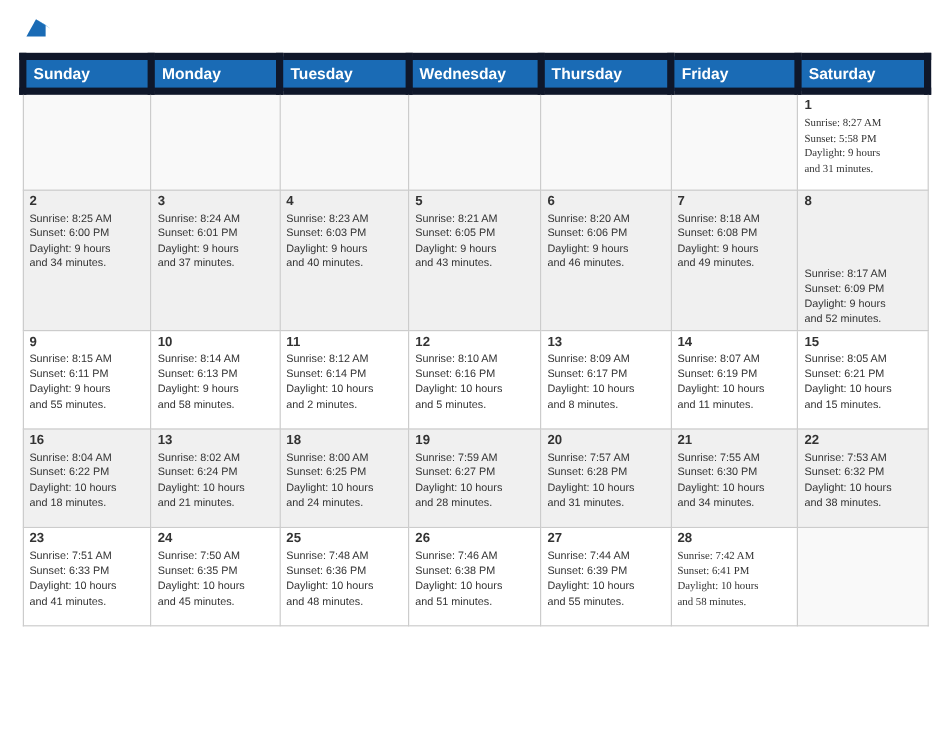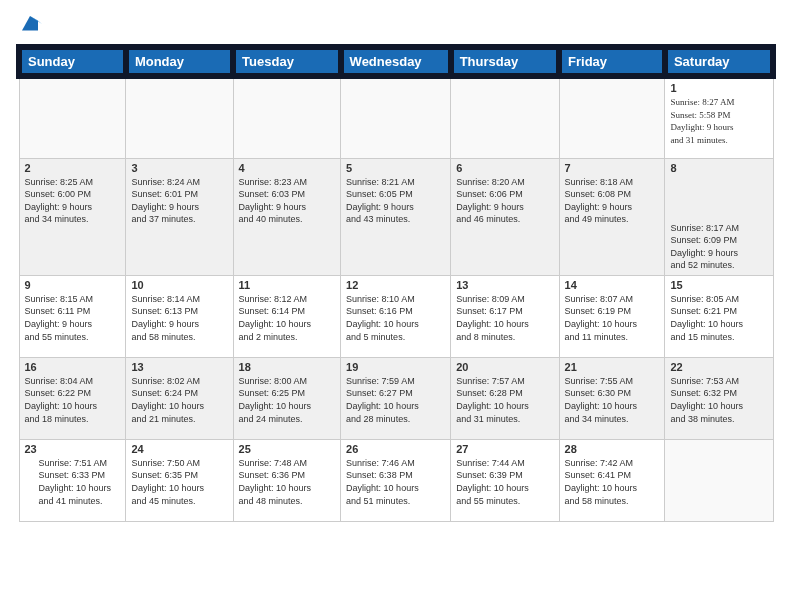--- a/index.html
+++ b/index.html
@@ -293,21 +293,21 @@
             <div class="day-number">22</div>
             <div class="day-info" style="white-space: pre-line;">Sunrise: 7:53 AM
 Sunset: 6:32 PM
 Daylight: 10 hours
 and 38 minutes.</div>
           </td>
         </tr>
         <tr>
           <td>
             <div class="day-number">23</div>
-            <div class="day-info" style="white-space: pre-line; margin-left: 14px;">Sunrise: 7:51 AM
+            <div class="day-info" style="white-space: pre-line;">Sunrise: 7:51 AM
 Sunset: 6:33 PM
 Daylight: 10 hours
 and 41 minutes.</div>
           </td>
           <td>
             <div class="day-number">24</div>
             <div class="day-info" style="white-space: pre-line;">Sunrise: 7:50 AM
 Sunset: 6:35 PM
 Daylight: 10 hours
 and 45 minutes.</div>
@@ -328,21 +328,21 @@
           </td>
           <td>
             <div class="day-number">27</div>
             <div class="day-info" style="white-space: pre-line;">Sunrise: 7:44 AM
 Sunset: 6:39 PM
 Daylight: 10 hours
 and 55 minutes.</div>
           </td>
           <td>
             <div class="day-number">28</div>
-            <div class="day-info" style="white-space: pre-line;">Sunrise: 7:42 AM
+            <div class="day-info" style="white-space: pre-line; font-family: Liberation Serif, serif;">Sunrise: 7:42 AM
 Sunset: 6:41 PM
 Daylight: 10 hours
 and 58 minutes.</div>
           </td>
           <td class="empty"></td>
         </tr>
       </tbody>
   </table>
 </div>
 

